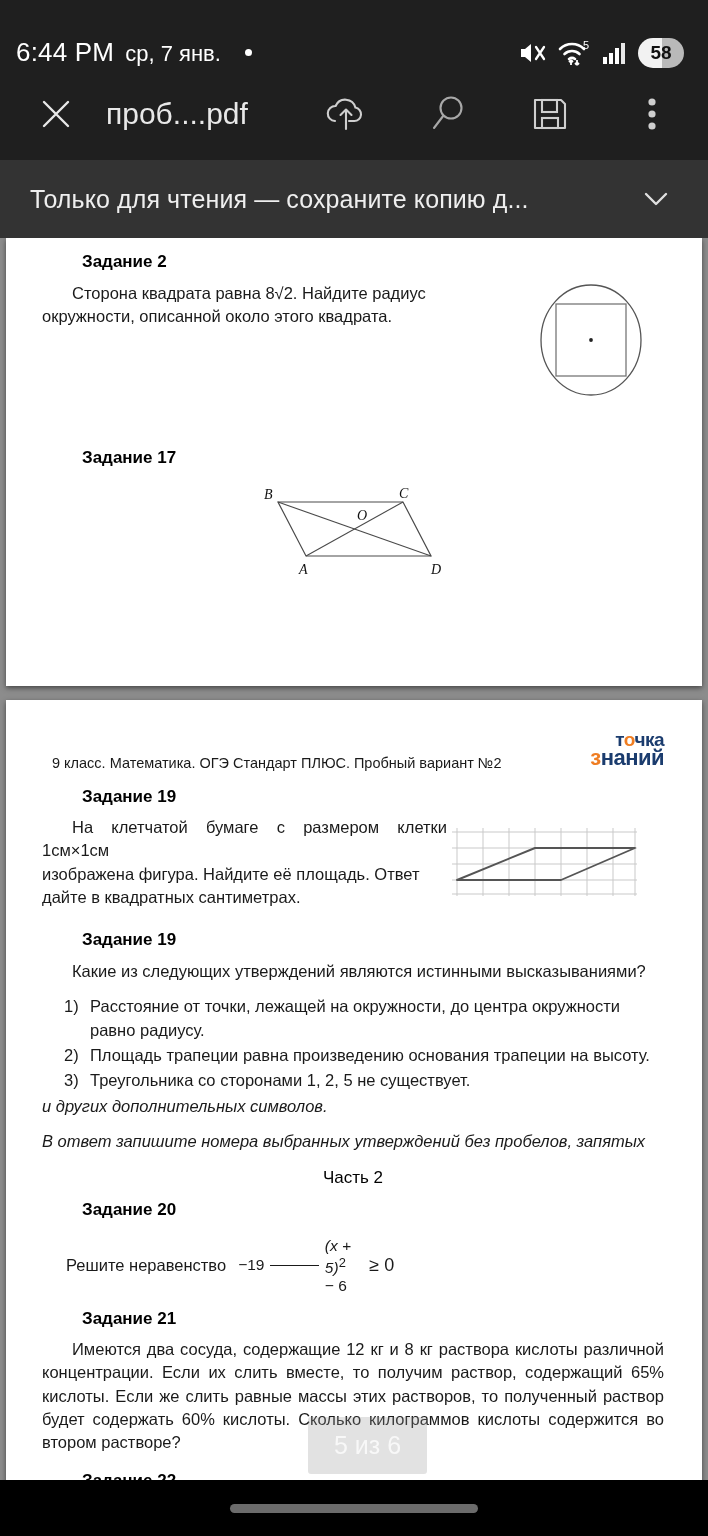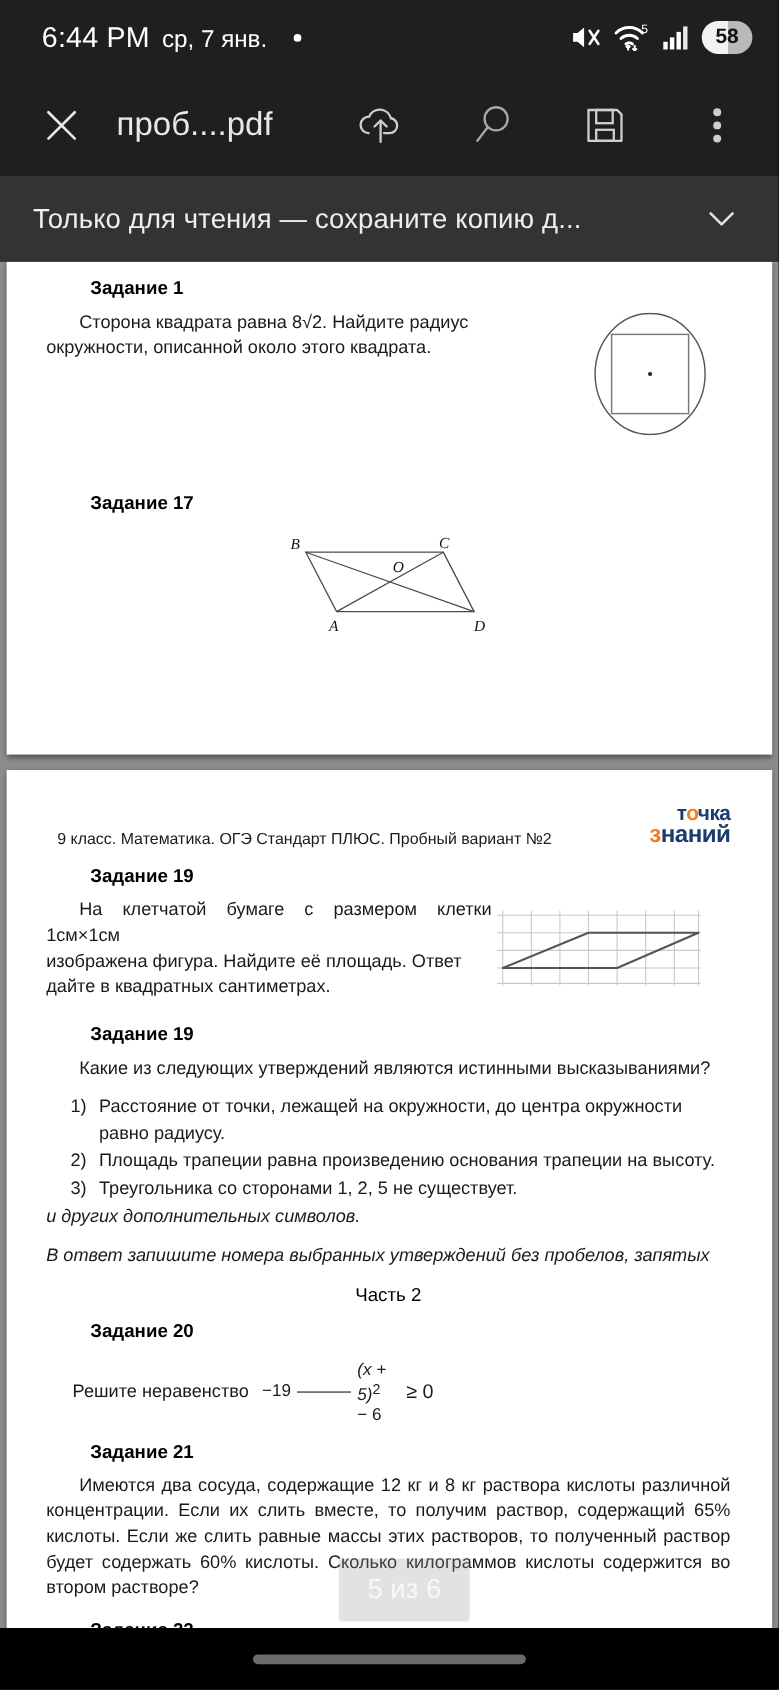--- a/index.html
+++ b/index.html
@@ -18,22 +18,22 @@
     height: 1536px;
     background: #000;
     overflow: hidden;
   }
 
   
   .status-bar {
     height: 68px;
     background: #1f1f1f;
     display: flex;
-    align-items: center;
-    padding: 0 24px 0 38px;
+    align-items: flex-end;
+    padding: 0 24px 0 16px;
     color: #ffffff;
   }
   .status-left {
     display: flex;
     align-items: baseline;
     gap: 11px;
     flex: 1;
   }
   .status-time {
     font-size: 26px;
@@ -368,21 +368,21 @@
       </svg>
     </span>
   </div>
 
   <div class="viewer">
 
     <div class="pdf-page" style="height:448px;">
       <div class="pg-inner">
 
         <div style="padding-top:14px;">
-          <div class="task-head">Задание 1</div>
+          <div class="task-head">Задание 2</div>
           <div class="t16-wrap" style="margin-top:10px;">
             <div class="t16-text">
               <div class="body-text" style="display:flex;justify-content:space-between;padding-left:30px;">
                 <span>Сторона   квадрата   равна 8√2.   Найдите   радиус</span>
               </div>
               <div class="body-text">окружности, описанной около этого квадрата.</div>
             </div>
             <div style="padding-top:2px;padding-right:18px;">
               <svg width="110" height="112" viewBox="0 0 110 112">
                 <ellipse cx="55" cy="56" rx="50" ry="55" stroke="#555" stroke-width="1.3" fill="none"></ellipse>

